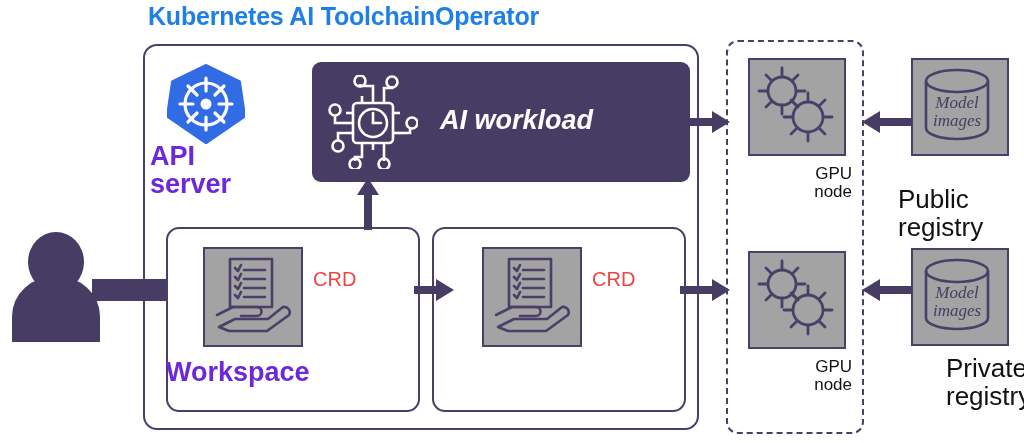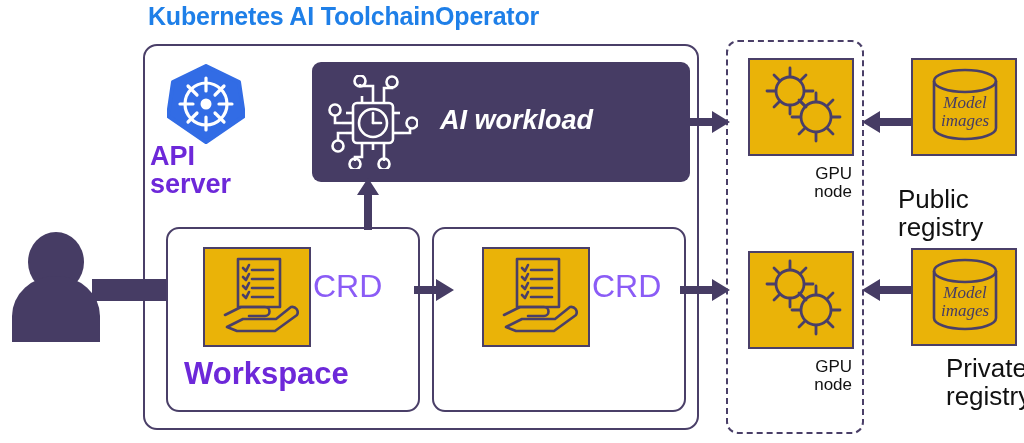--- a/index.html
+++ b/index.html
@@ -94,36 +94,36 @@
     white-space: pre-line;
   }
   #api-server-label {
     left: 150px;
     top: 142px;
     width: 120px;
     font-size: 27px;
     font-weight: bold;
   }
   #workspace-label {
-    left: 184px;
+    left: 166px;
     top: 358px;
     width: 250px;
-    font-size: 31px;
+    font-size: 27px;
     font-weight: bold;
   }
   #node-provisioner-label {
     left: 432px;
     top: 358px;
     width: 250px;
     font-size: 27px;
     font-weight: bold;
   }
   .crd-label {
-    font-size: 32px;
-    color: #8b5cf6;
+    font-size: 20px;
+    color: #ef4444;
     white-space: nowrap;
   }
   #crd-workspace { left: 313px; top: 268px; }
   #crd-nodeprov  { left: 592px; top: 268px; }
 
   .gpu-label {
     font-size: 17px;
     color: #111111;
     text-align: right;
     line-height: 1.06;
@@ -138,22 +138,21 @@
     text-align: left;
     line-height: 1.06;
     white-space: pre-line;
   }
   #public-registry-label  { left: 898px; top: 186px; width: 126px; }
   #private-registry-label { left: 946px; top: 355px; width: 126px; }
 
   
   .icon-frame {
     border: 2.5px solid #4A3F68;
-    background: #eab308;
-    padding-left: 8px;
+    background: #a3a3a3;
   }
   #crd-icon-frame-1 { left: 203px; top: 247px; width: 96px; height: 96px; }
   #crd-icon-frame-2 { left: 482px; top: 247px; width: 96px; height: 96px; }
   #gpu-icon-frame-1 { left: 748px; top: 58px;  width: 94px; height: 94px; }
   #gpu-icon-frame-2 { left: 748px; top: 251px; width: 94px; height: 94px; }
   #public-reg-frame  { left: 911px; top: 58px;  width: 94px; height: 94px; }
   #private-reg-frame { left: 911px; top: 248px; width: 94px; height: 94px; }
 
   svg { display: block; }
 </style>

